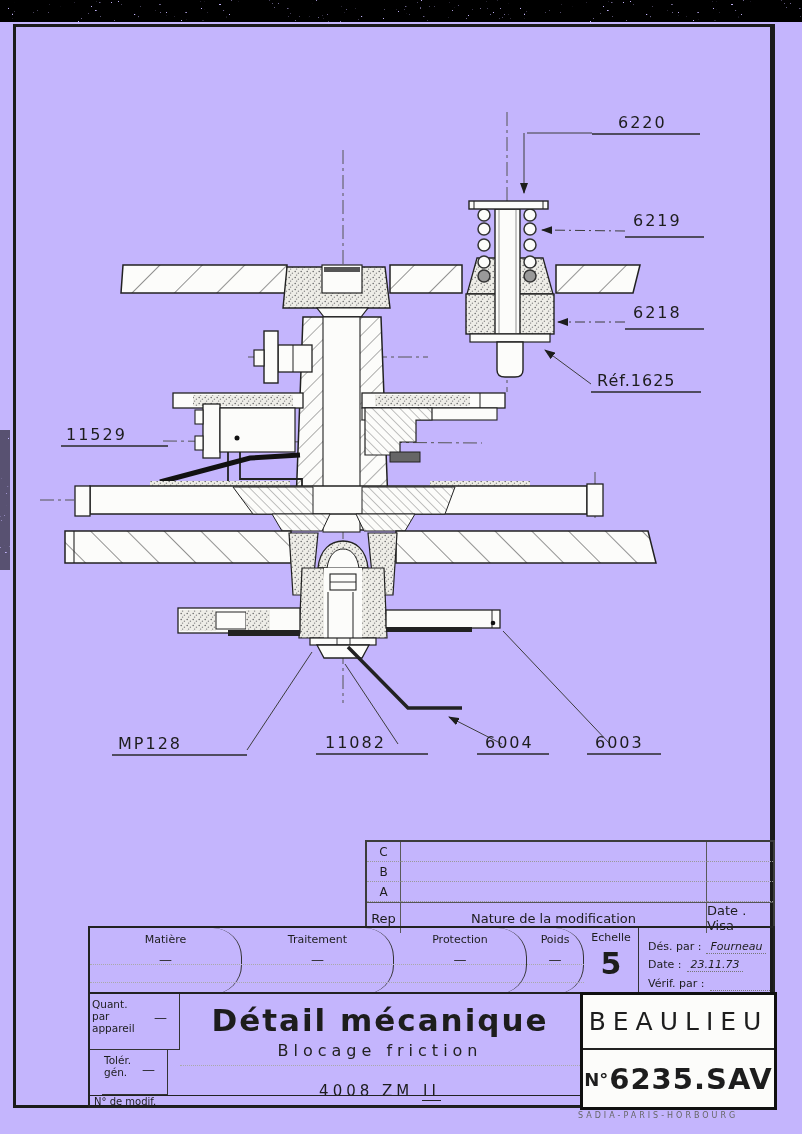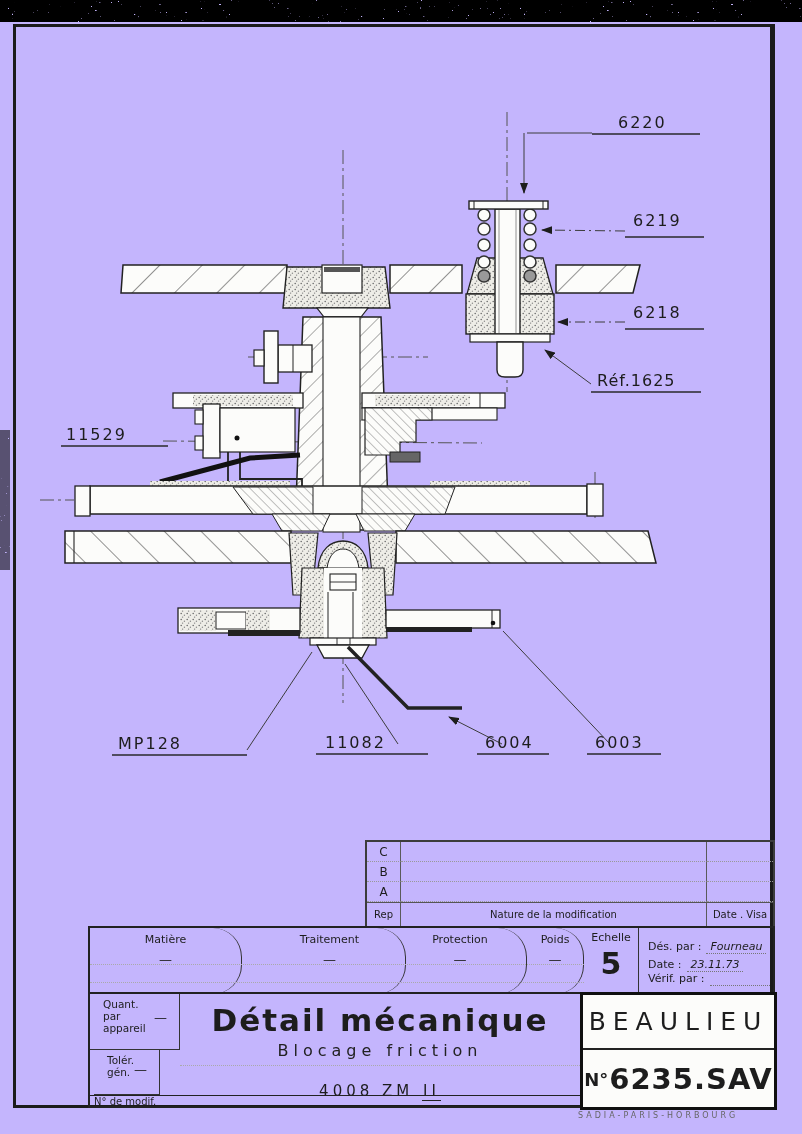--- a/index.html
+++ b/index.html
@@ -15,32 +15,32 @@
   .ldrd{fill:none;stroke:#3d3d3d;stroke-width:1;stroke-dasharray:10 4 2 4;}
   .ul{stroke:#2a2a2a;stroke-width:1.3;}
   text.lbl{font-family:"DejaVu Sans",sans-serif;font-size:16px;letter-spacing:2px;fill:#1d1d1d;}
   
   .rev{position:absolute;left:365px;top:840px;width:410px;height:88px;box-sizing:border-box;
        border:2px solid #3c3c3c;display:grid;grid-template-columns:34px 1fr 66px;
        grid-template-rows:20px 20px 20px 1fr;font-size:12px;}
   .rev div{border-right:1px solid #5a5a5a;border-bottom:1px dotted #999;
            display:flex;align-items:center;justify-content:center;}
   .rev div:nth-child(3n){border-right:none;}
-  .rev .hd{border-bottom:none;border-top:1px solid #555;font-size:10px;}
+  .rev .hd{border-bottom:none;border-top:1px solid #555;font-size:13px;}
   
   .tb{position:absolute;left:88px;top:926px;width:687px;height:182px;box-sizing:border-box;
       border:2px solid #222;font-size:11px;}
   .tb .c{position:absolute;box-sizing:border-box;}
   .hdrcell{display:flex;flex-direction:column;align-items:center;padding-top:5px;
            border-right:1.5px solid #333;height:66px;border-radius:29px;}
   .dash{margin-top:6px;font-size:13px;color:#222;}
   .faint{border-top:1px dotted #aaa;height:0;}
   .dline{display:flex;align-items:baseline;gap:5px;white-space:nowrap;}
   .hw{font-style:italic;font-size:11px;border-bottom:1px dotted #777;padding:0 4px;}
-  .smallbox{font-size:10.5px;line-height:12px;padding:4px 0 0 13px;border-right:1.5px solid #333;
+  .smallbox{font-size:10.5px;line-height:12px;padding:4px 0 0 2px;border-right:1.5px solid #333;
             border-bottom:1.5px solid #333;}
   .beau{position:absolute;left:490px;top:64px;width:197px;height:118px;box-sizing:border-box;
         border:3px solid #101010;background:#fcfcfa;}
   .beau .top{height:53px;border-bottom:2px solid #222;display:flex;align-items:center;
              justify-content:center;font-size:25px;letter-spacing:7px;}
   .beau .bot{height:58px;display:flex;align-items:center;justify-content:center;}
   .numpre{font-size:18px;font-weight:bold;margin-right:1px;}
   .numbig{font-size:29px;font-weight:bold;letter-spacing:1px;}
   .maintitle{font-size:31px;font-weight:bold;letter-spacing:2px;text-align:center;}
   .subtitle{font-size:16px;letter-spacing:5px;text-align:center;color:#222;}
@@ -277,21 +277,21 @@
     <div class="hd">Nature de la modification</div>
     <div class="hd">Date . Visa</div>
   </div>
 
   <div class="tb">
 
     <div class="c hdrcell" style="left:0;width:152px">
       <span>Matière</span>
       <span class="dash">—</span>
     </div>
-    <div class="c hdrcell" style="left:164px;width:152px">
+    <div class="c hdrcell" style="left:152px;width:152px">
       <span>Traitement</span>
       <span class="dash">—</span>
     </div>
     <div class="c hdrcell" style="left:304px;width:133px">
       <span>Protection</span>
       <span class="dash">—</span>
     </div>
     <div class="c hdrcell" style="left:437px;width:57px">
       <span>Poids</span>
       <span class="dash">—</span>
@@ -302,36 +302,36 @@
     </div>
     <div class="c" style="left:549px;width:134px;height:66px;padding:12px 0 0 9px">
       <div class="dline">
           <span>Dés. par :</span>
         <span class="hw">Fourneau</span>
         </div>
       <div class="dline" style="margin-top:4px">
           <span>Date :</span>
         <span class="hw">23.11.73</span>
         </div>
-      <div class="dline" style="">
+      <div class="dline" style="margin-top:5px">
           <span>Vérif. par :</span>
         <span class="hw" style="min-width:52px">&nbsp;</span>
         </div>
     </div>
     <div class="c faint" style="left:0;top:36px;width:494px"></div>
     <div class="c faint" style="left:0;top:54px;width:494px"></div>
     <div class="c" style="left:0;top:64px;width:683px;border-top:2px solid #222"></div>
 
     <div class="c smallbox" style="left:0;top:66px;width:90px;height:56px">
       <div>Quant.</div>
       <div>par</div>
       <div>appareil</div>
       <div class="c" style="right:12px;top:18px;font-size:13px">—</div>
     </div>
-    <div class="c smallbox" style="left:4px;top:122px;width:66px;height:45px">
+    <div class="c smallbox" style="left:12px;top:122px;width:66px;height:45px">
       <div>Tolér.</div>
       <div>gén.</div>
       <div class="c" style="right:12px;top:14px;font-size:13px">—</div>
     </div>
 
     <div class="c" style="left:90px;top:66px;width:400px;height:101px">
       <div class="maintitle" style="margin-top:8px">Détail mécanique</div>
       <div class="subtitle" style="margin-top:3px">Blocage friction</div>
       <div class="faint" style="margin-top:5px"></div>
       <div class="model" style="margin-top:16px">

